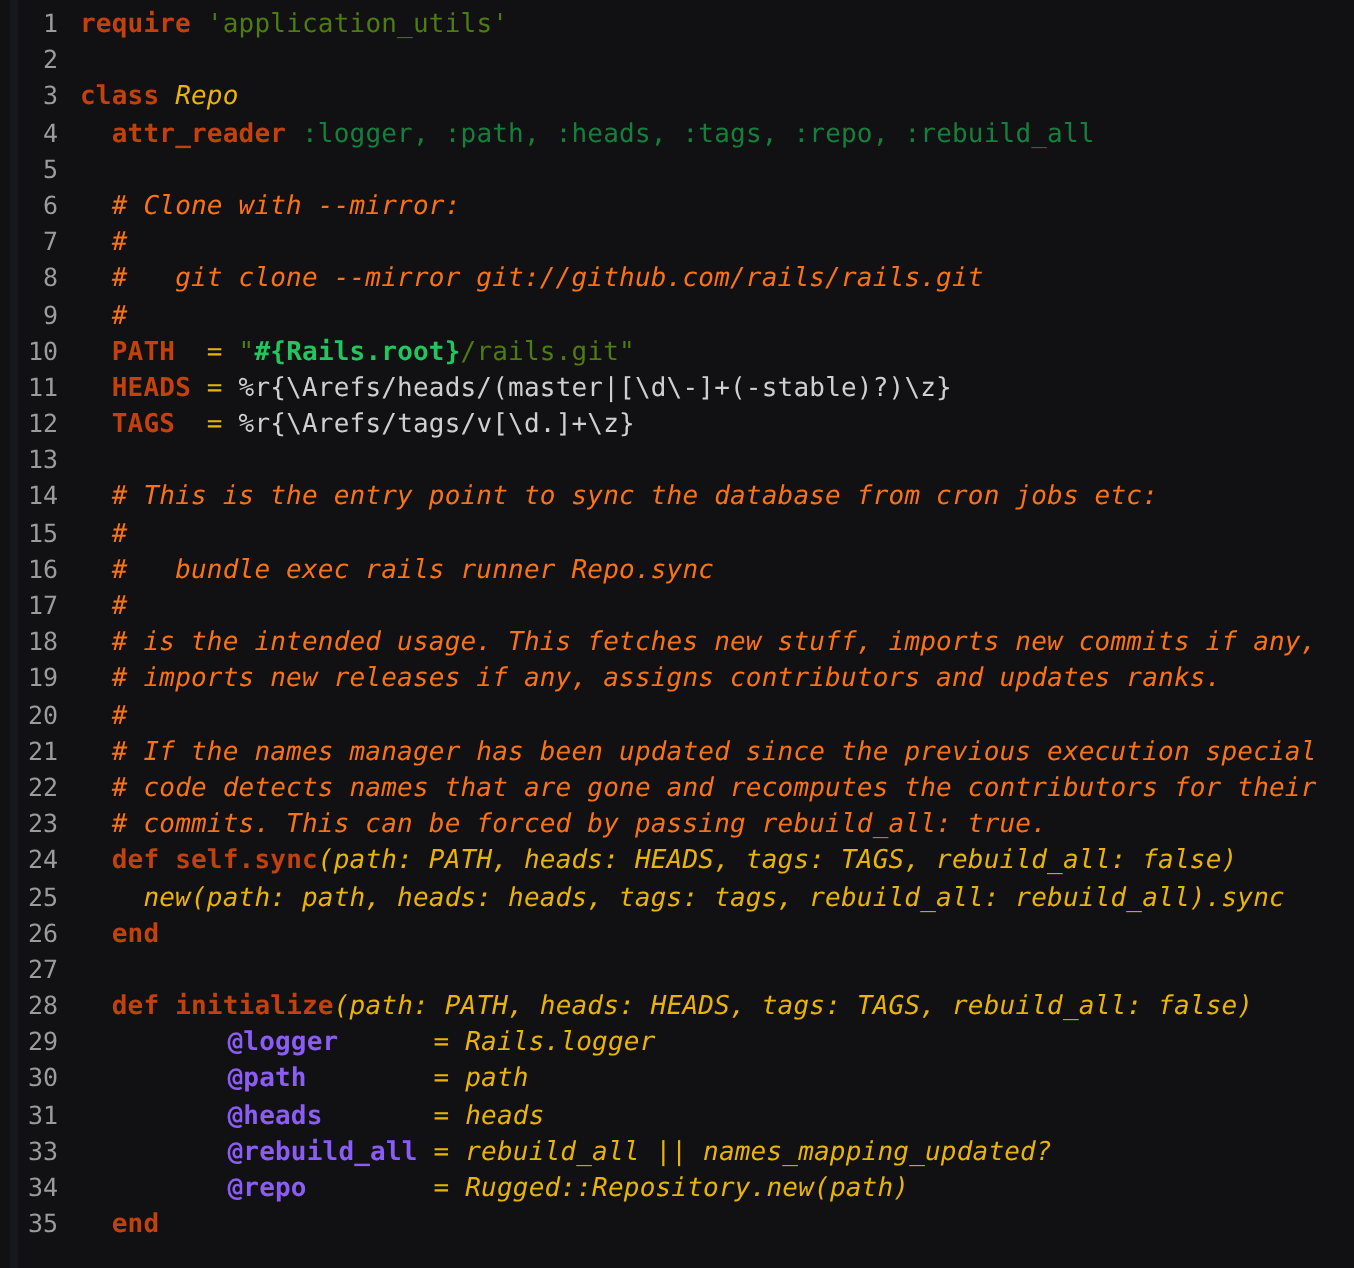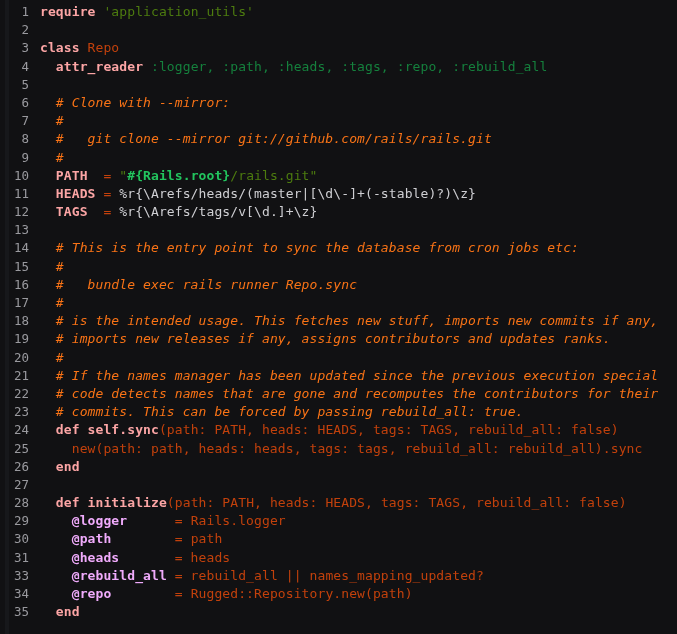--- a/index.html
+++ b/index.html
@@ -56,25 +56,25 @@
   .line-content {
     flex: 1 1 auto;
     font-size: 13px;
     color: #e8e8ea;
     font-family: "DejaVu Sans Mono", "Liberation Mono", monospace;
     letter-spacing: 0.1px;
     overflow: hidden;
   }
 
   
-  .tok-kw      { color: #fca5a5; font-weight: bold; }
-  .tok-plain   { color: #c2410c; }
+  .tok-kw      { color: #c2410c; font-weight: bold; }
+  .tok-plain   { color: #eab308; font-style: italic; }
   .tok-str     { color: #4d7c0f; }
   .tok-comment { color: #f97316; font-style: italic; }
-  .tok-ivar    { color: #f0abfc; font-weight: bold; }
+  .tok-ivar    { color: #8b5cf6; font-weight: bold; margin-left: 42px; }
   .tok-sym     { color: #15803d; }
   .tok-regex   { color: #cfcfd3; }
   .tok-interp  { color: #22c55e; font-weight: bold; }
 </style>
 </head>
 <body>
 
 <div id="code-viewer">
   <div id="gutter-strip"></div>
   <div id="code-lines">

